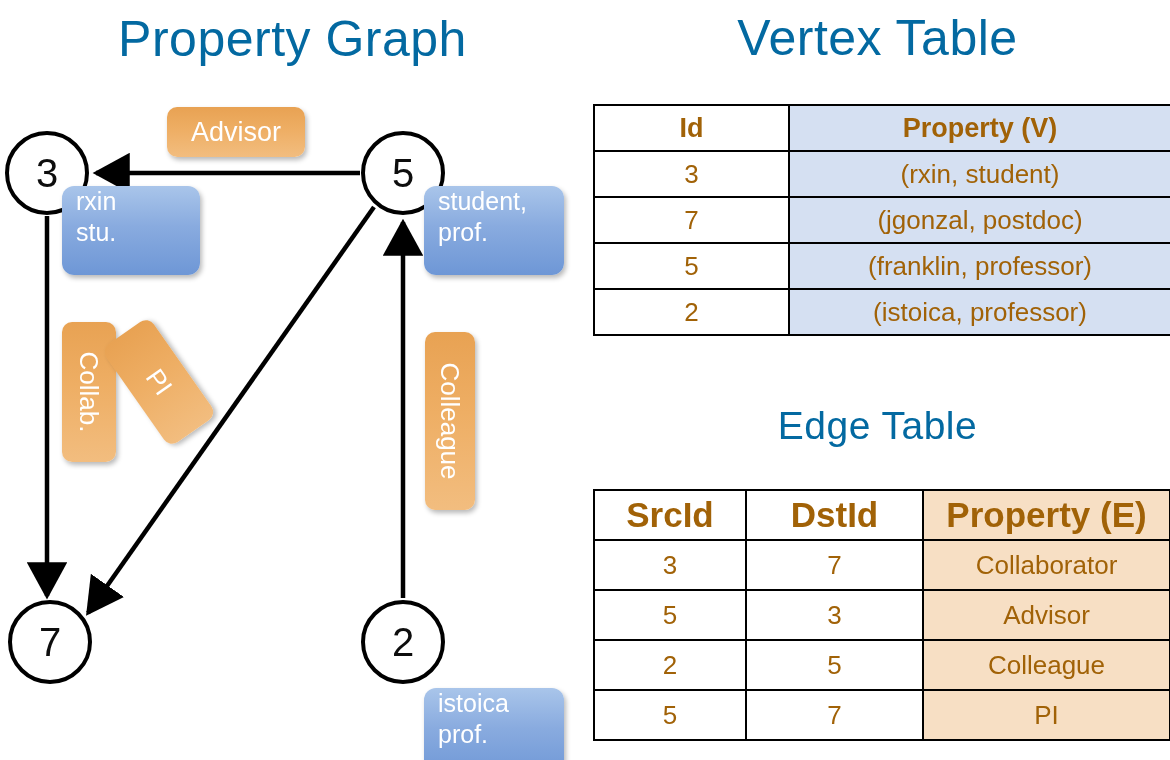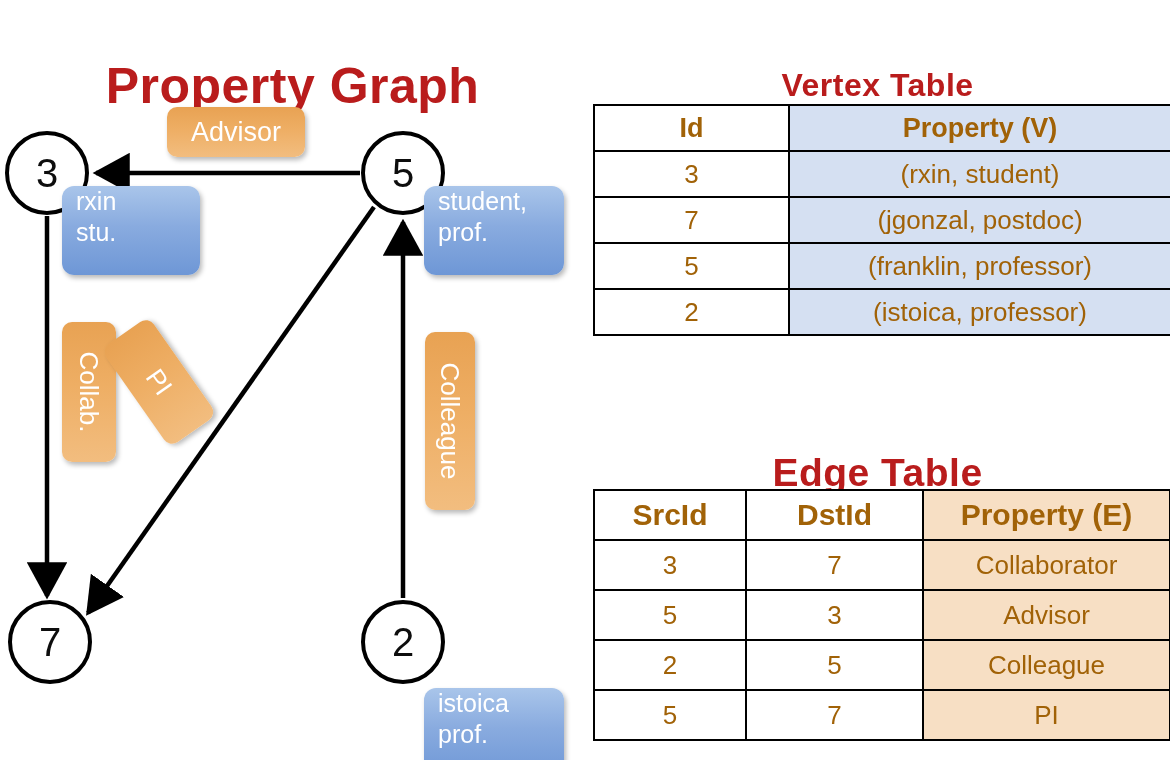--- a/index.html
+++ b/index.html
@@ -13,40 +13,39 @@
     position: relative;
     overflow: hidden;
     font-family: "Liberation Sans", sans-serif;
     color: #000000;
   }
 
   
   .section-title {
     position: absolute;
     font-family: "Liberation Sans", sans-serif;
-    font-weight: 700;
-    color: #b91c1c;
+    font-weight: 400;
+    color: #0369a1;
     letter-spacing: 0.5px;
     white-space: nowrap;
-    margin-top: 47px;
   }
   #title-property-graph {
     left: 0px;
     top: 8px;
     width: 585px;
     text-align: center;
     font-size: 50px;
     line-height: 62px;
   }
   #title-vertex-table {
     left: 585px;
     top: 8px;
     width: 585px;
     text-align: center;
-    font-size: 32px;
+    font-size: 50px;
     line-height: 60px;
   }
   #title-edge-table {
     left: 585px;
     top: 396px;
     width: 585px;
     text-align: center;
     font-size: 39px;
     line-height: 60px;
   }
@@ -177,21 +176,21 @@
   #vertex-table th { font-size: 27px; }
   .col-id   { width: 193px; background: #ffffff; }
   .col-propv{ width: 380px; background: #d5e0f2; }
 
   #edge-table {
     left: 593px;
     top: 489px;
     width: 570px;
   }
   #edge-table th, #edge-table td { height: 48px; font-size: 26px; }
-  #edge-table th { font-size: 30px; }
+  #edge-table th { font-size: 35px; }
   .col-src  { width: 150px; background: #ffffff; }
   .col-dst  { width: 175px; background: #ffffff; }
   .col-prope{ width: 245px; background: #f7dfc4; }
 </style>
 </head>
 <body>
 
 <div class="section-title" id="title-property-graph">Property Graph</div>
 
 <div class="section-title" id="title-vertex-table">Vertex Table</div>

